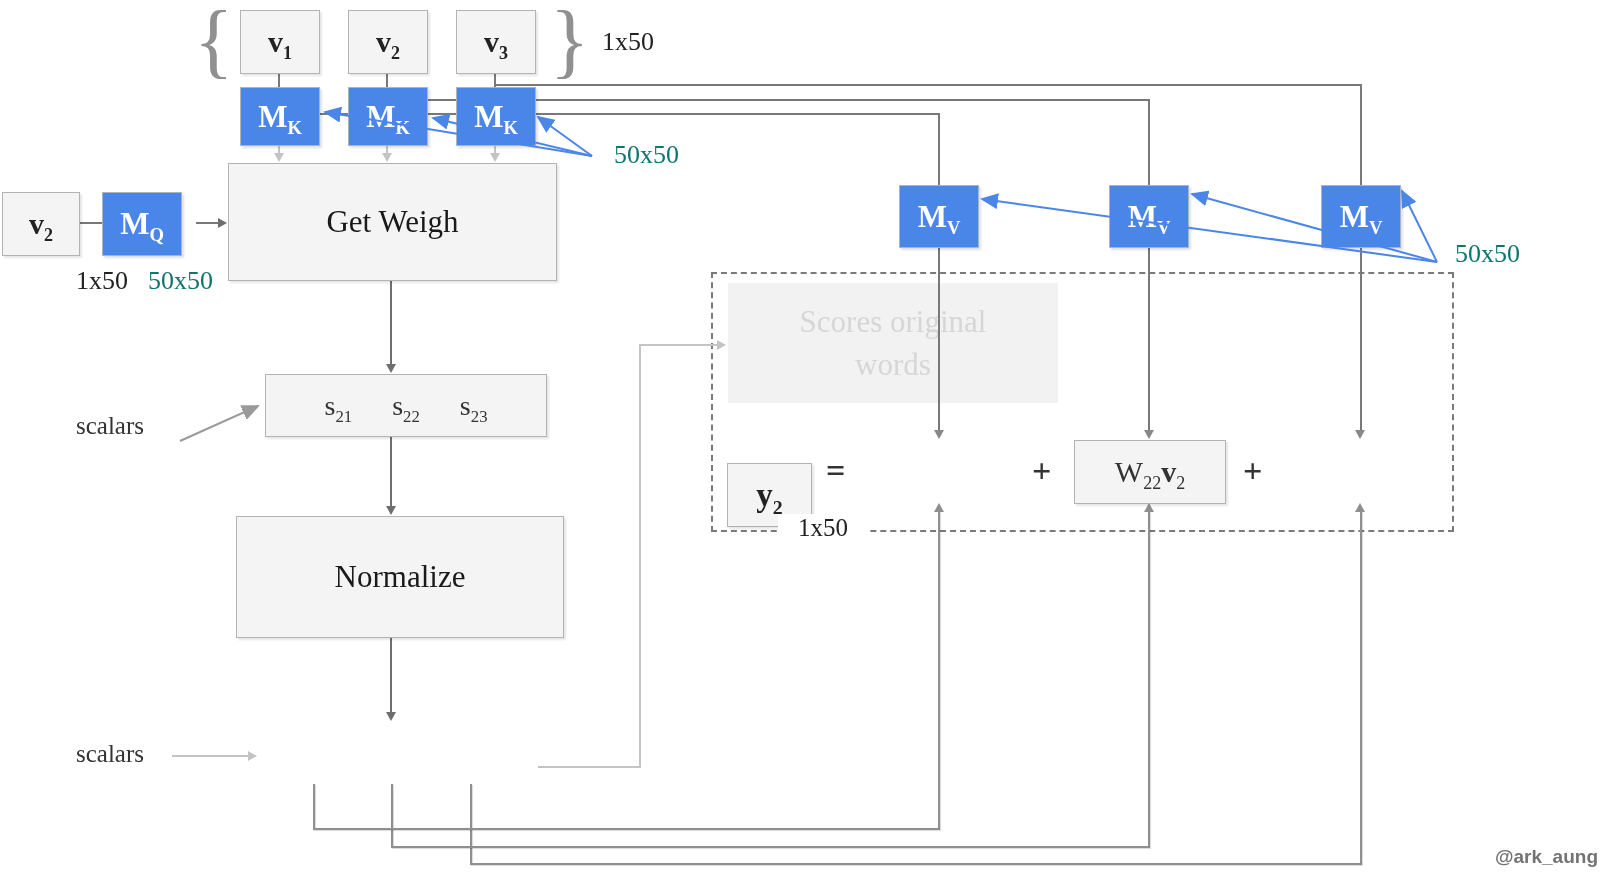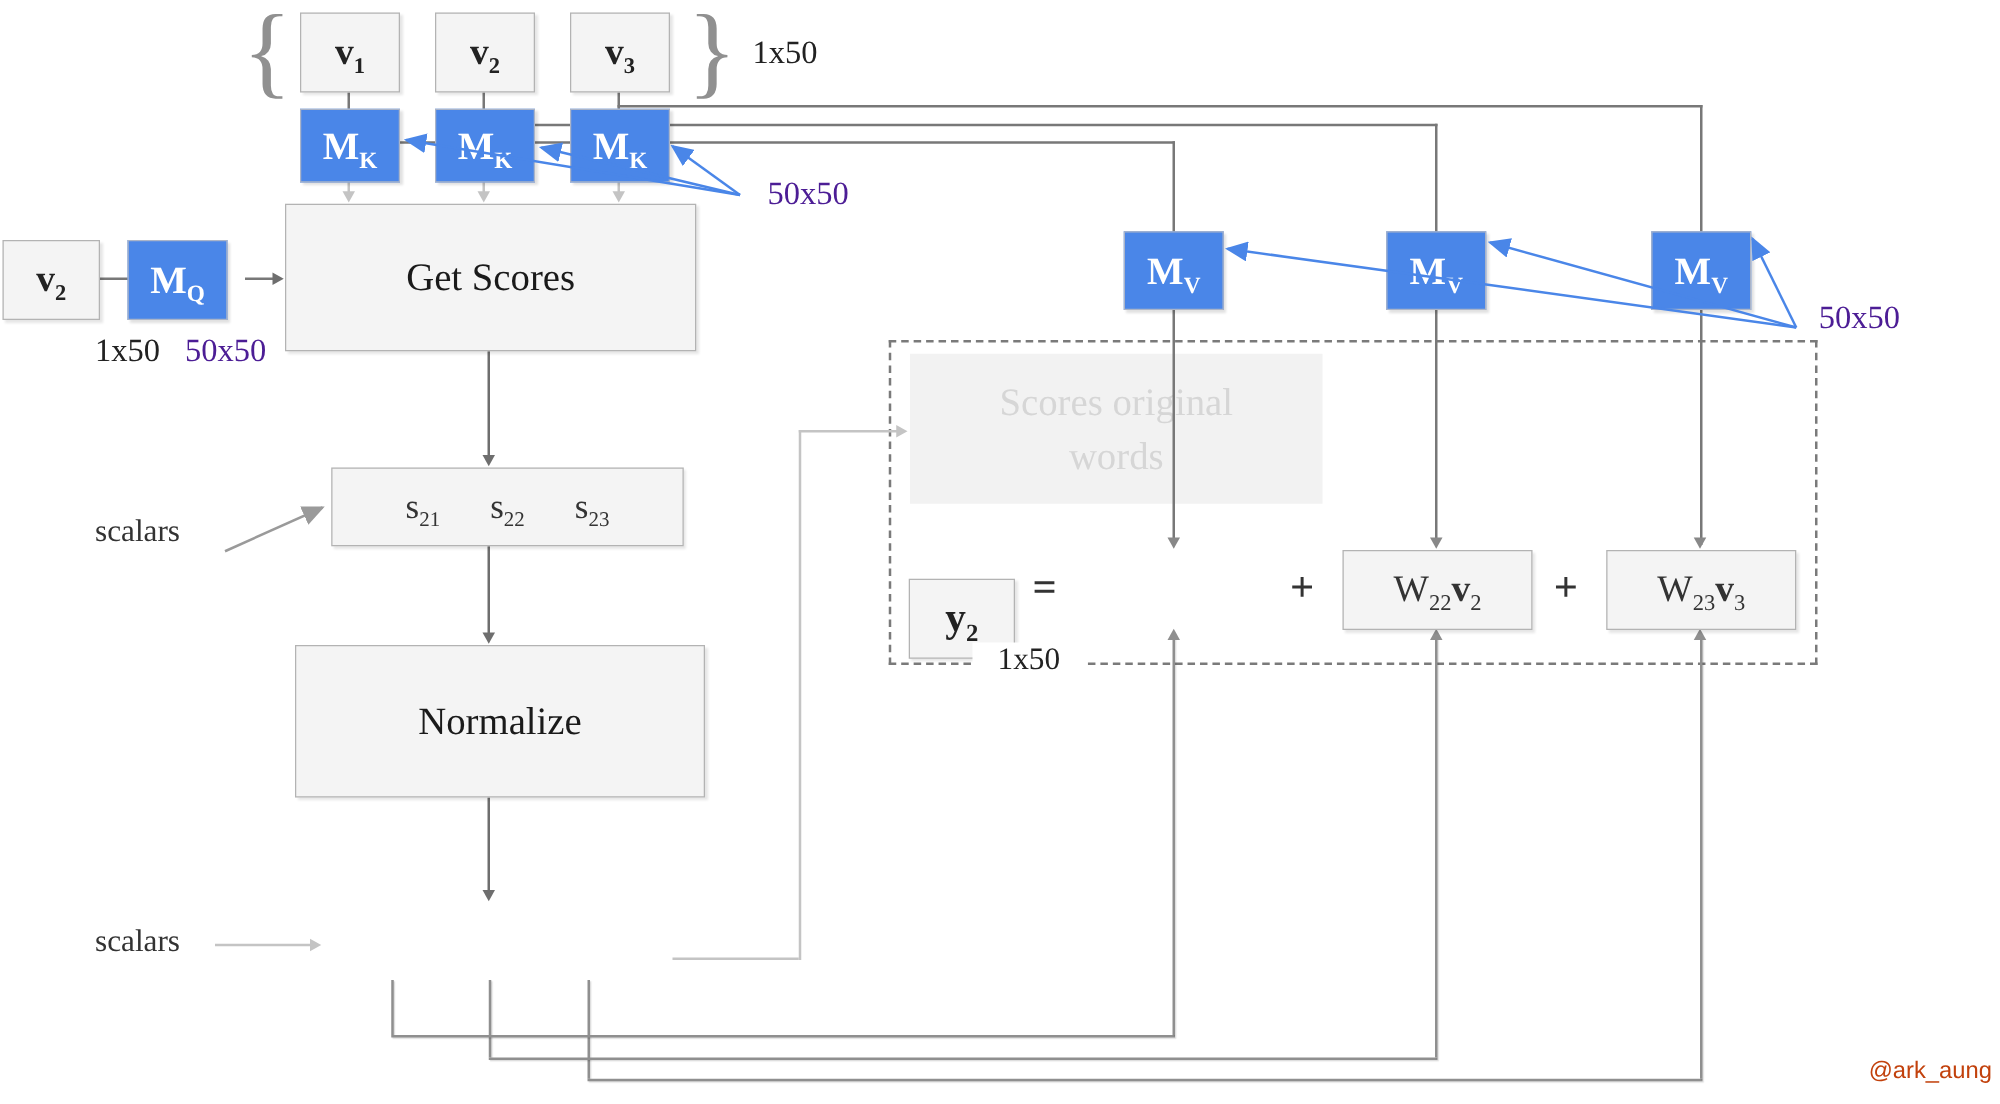--- a/index.html
+++ b/index.html
@@ -32,25 +32,25 @@
   .lightah.ah-down{border-top-color:#c4c4c4;}
   .lightah.ah-right{border-left-color:#c4c4c4;}
   .grayah.ah-down{border-top-color:#888;}
   
   .dashedrect{position:absolute;border:2px dashed #7a7a7a;z-index:1;}
   .ghost{position:absolute;background:#f2f2f2;z-index:1;display:flex;flex-direction:column;
          align-items:center;justify-content:center;color:#d6d6d6;font-size:31px;line-height:1.4;}
   
   .lbl{position:absolute;z-index:5;white-space:nowrap;}
   .dim-black{font-size:26px;color:#222;}
-  .dim-blue{font-size:26px;color:#4c1d95;}
+  .dim-blue{font-size:26px;color:#0f766e;}
   .brace{font-size:82px;font-weight:400;color:#909090;line-height:66px;z-index:4;}
   .annot{font-size:25px;color:#333;}
   .eqdim{font-size:25px;color:#222;background:#ffffff;padding:0 6px;z-index:5;text-align:center;}
-  .watermark{font-family:"Liberation Sans", sans-serif;font-weight:normal;font-size:19px;color:#c2410c;z-index:6;}
+  .watermark{font-family:"Liberation Sans", sans-serif;font-weight:bold;font-size:19px;color:#737373;z-index:6;}
   .cellrow{display:flex;align-items:center;justify-content:center;gap:40px;width:100%;}
   svg.overlay{position:absolute;left:0;top:0;z-index:5;pointer-events:none;}
 </style>
 </head>
 <body>
 
 <div id="canvas">
 
   <div class="vl c-main" style="left:278px;top:72px;height:15px"></div>
   <div class="vl c-main" style="left:386px;top:72px;height:15px"></div>
@@ -138,21 +138,21 @@
   <div class="box" style="left:2px;top:192px;width:76px;height:62px">
     <span class="vtxt"><span>v</span><sub>2</sub></span>
   </div>
   <div class="bluebox" style="left:102px;top:192px;width:78px;height:62px">
     <span class="mtxt"><span>M</span><sub>Q</sub></span>
   </div>
   <div class="lbl dim-black" style="left:76px;top:266px">1x50</div>
   <div class="lbl dim-blue" style="left:148px;top:266px">50x50</div>
 
   <div class="box" style="left:228px;top:163px;width:327px;height:116px;font-size:31px">
-    <span>Get Scores</span>
+    <span>Get Weigh</span>
   </div>
 
   <div class="box" style="left:265px;top:374px;width:280px;height:61px">
     <div class="cellrow">
       <span class="stxt"><span>s</span><sub>21</sub></span>
       <span class="stxt"><span>s</span><sub>22</sub></span>
       <span class="stxt"><span>s</span><sub>23</sub></span>
     </div>
   </div>
   <div class="lbl annot" style="left:76px;top:412px">scalars</div>
@@ -176,23 +176,20 @@
 
   <div class="box" style="left:727px;top:463px;width:83px;height:62px">
     <span class="vtxt" style="font-size:33px"><span>y</span><sub>2</sub></span>
   </div>
   <div class="bigop" style="left:826px;top:452px">=</div>
   <div class="bigop" style="left:1032px;top:452px">+</div>
   <div class="box" style="left:1074px;top:440px;width:150px;height:62px">
     <span class="stxt" style="font-size:30px"><span>W</span><sub>22</sub><b>v</b><sub>2</sub></span>
   </div>
   <div class="bigop" style="left:1243px;top:452px">+</div>
-  <div class="box" style="left:1285px;top:440px;width:150px;height:62px">
-    <span class="stxt" style="font-size:30px"><span>W</span><sub>23</sub><b>v</b><sub>3</sub></span>
-  </div>
   <div class="lbl eqdim" style="left:778px;top:514px;width:78px">1x50</div>
 
   <div class="lbl watermark" style="left:1495px;top:846px">@ark_aung</div>
 
   <svg class="overlay" width="1600" height="883" viewBox="0 0 1600 883">
     <defs>
       <marker id="mblue" markerWidth="9" markerHeight="8" refX="8" refY="4" orient="auto">
         <path d="M0,0 L9,4 L0,8 z" fill="#4a86e8"></path>
       </marker>
       <marker id="mgray" markerWidth="9" markerHeight="8" refX="8" refY="4" orient="auto">

